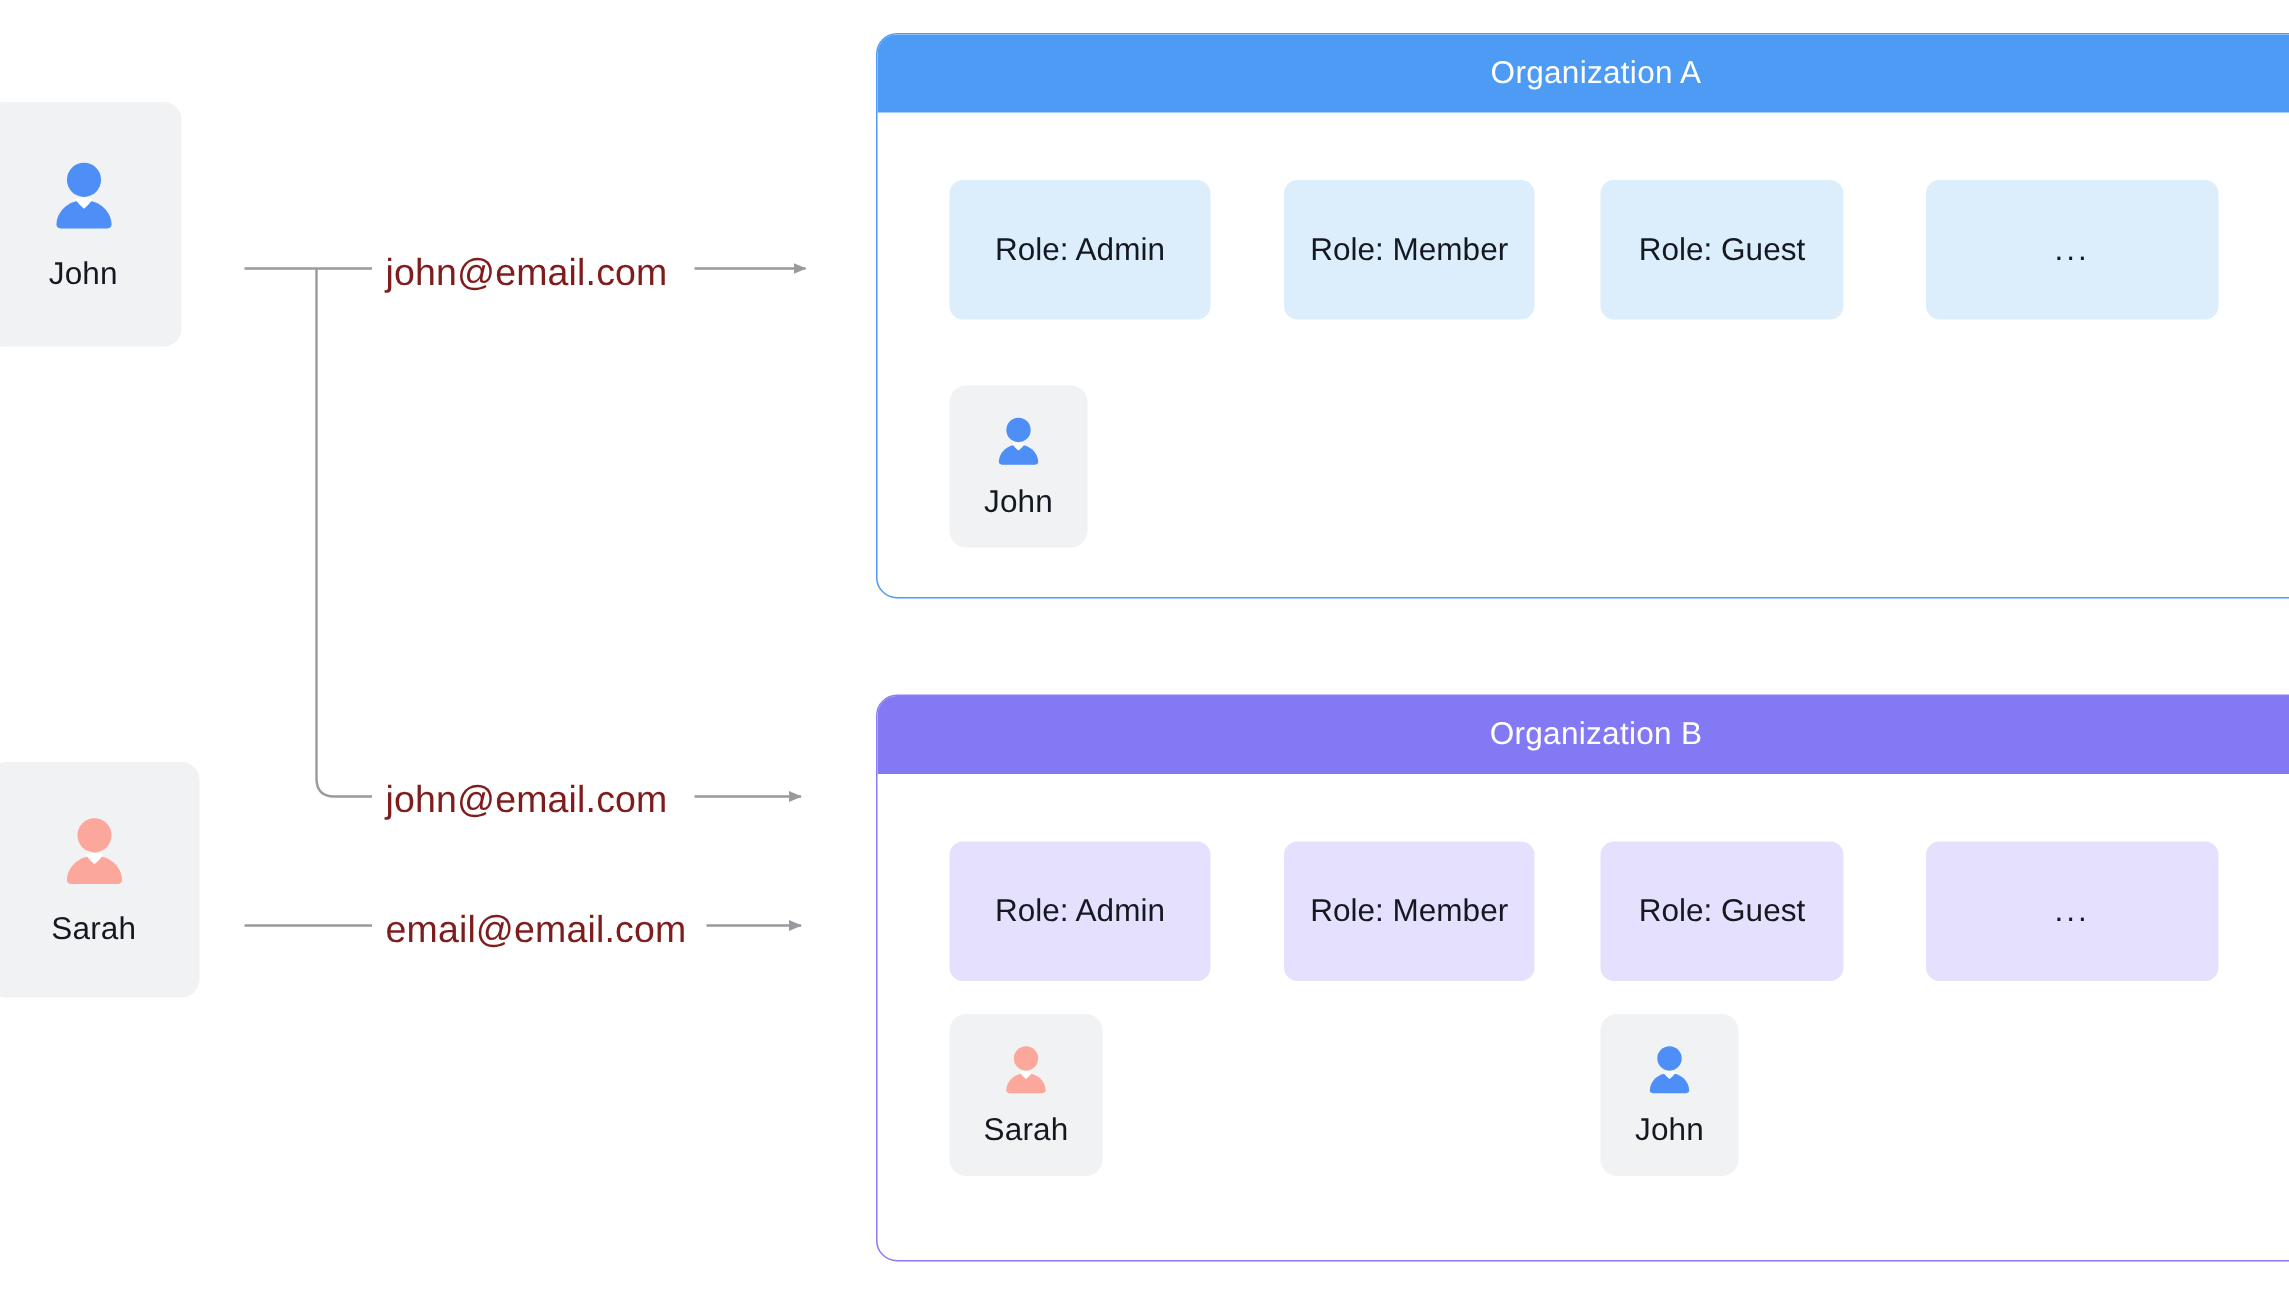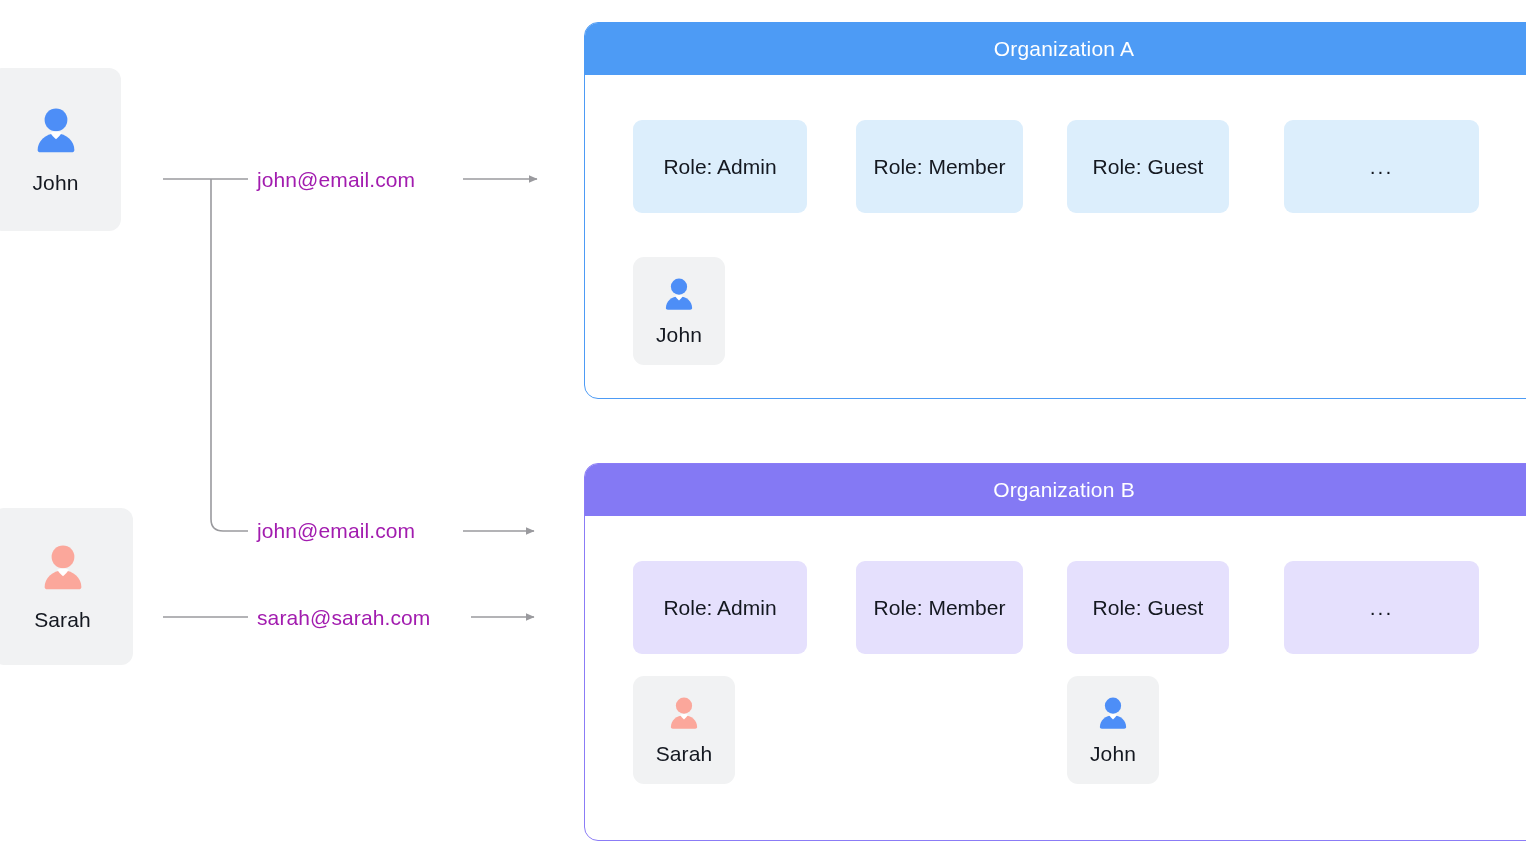--- a/index.html
+++ b/index.html
@@ -43,22 +43,22 @@
   #connectors {
     position: absolute;
     left: 0; top: 0;
     width: 1526px; height: 866px;
     pointer-events: none;
   }
 
   
   .email-label {
     position: absolute;
-    font-size: 21px;
-    color: #a21caf;
+    font-size: 25px;
+    color: #7f1d1d;
     white-space: nowrap;
     letter-spacing: 0.1px;
   }
   #email-john-a { left: 257px; top: 168px; }
   #email-john-b { left: 257px; top: 519px; }
   #email-sarah  { left: 257px; top: 606px; }
 
   
   .org-card {
     position: absolute;
@@ -192,21 +192,21 @@
 
   <path d="M163,617 L248,617" stroke="#9a9a9e" stroke-width="1.6" fill="none"></path>
 
   <path d="M463,179 L537,179" stroke="#9a9a9e" stroke-width="1.6" fill="none" marker-end="url(#arrowhead)"></path>
   <path d="M463,531 L534,531" stroke="#9a9a9e" stroke-width="1.6" fill="none" marker-end="url(#arrowhead)"></path>
   <path d="M471,617 L534,617" stroke="#9a9a9e" stroke-width="1.6" fill="none" marker-end="url(#arrowhead)"></path>
 </svg>
 
 <div class="email-label" id="email-john-a">john@email.com</div>
 <div class="email-label" id="email-john-b">john@email.com</div>
-<div class="email-label" id="email-sarah">sarah@sarah.com</div>
+<div class="email-label" id="email-sarah">email@email.com</div>
 
 <div class="org-card" id="org-a">
   <div class="org-header">
     <span>Organization A</span>
   </div>
   <div class="org-body">
 
     <div class="chip-row chips-blue">
       <div class="role-chip c0">
         <span>Role: Admin</span>

